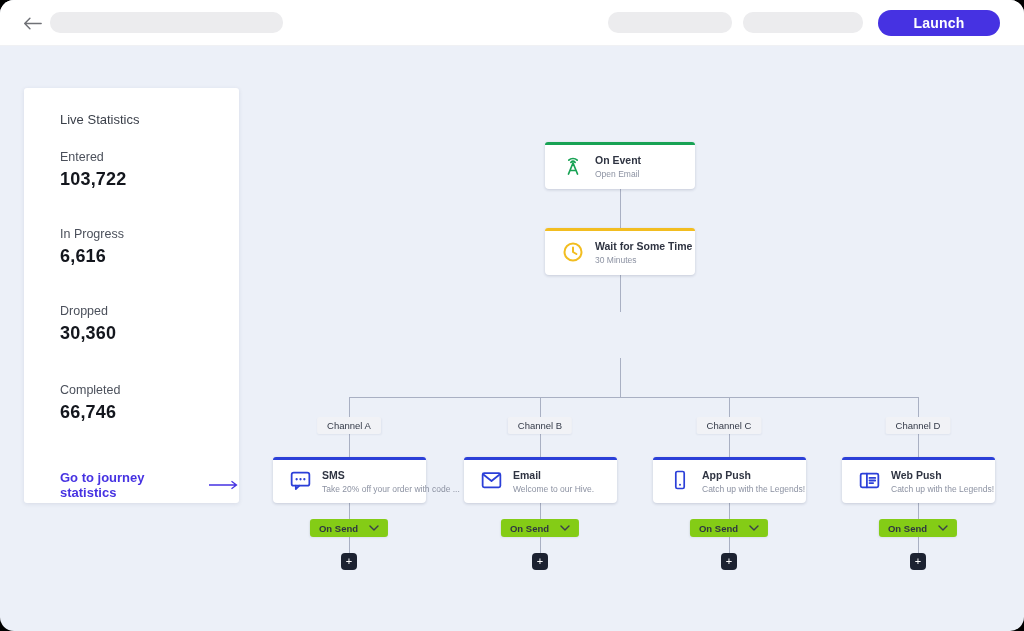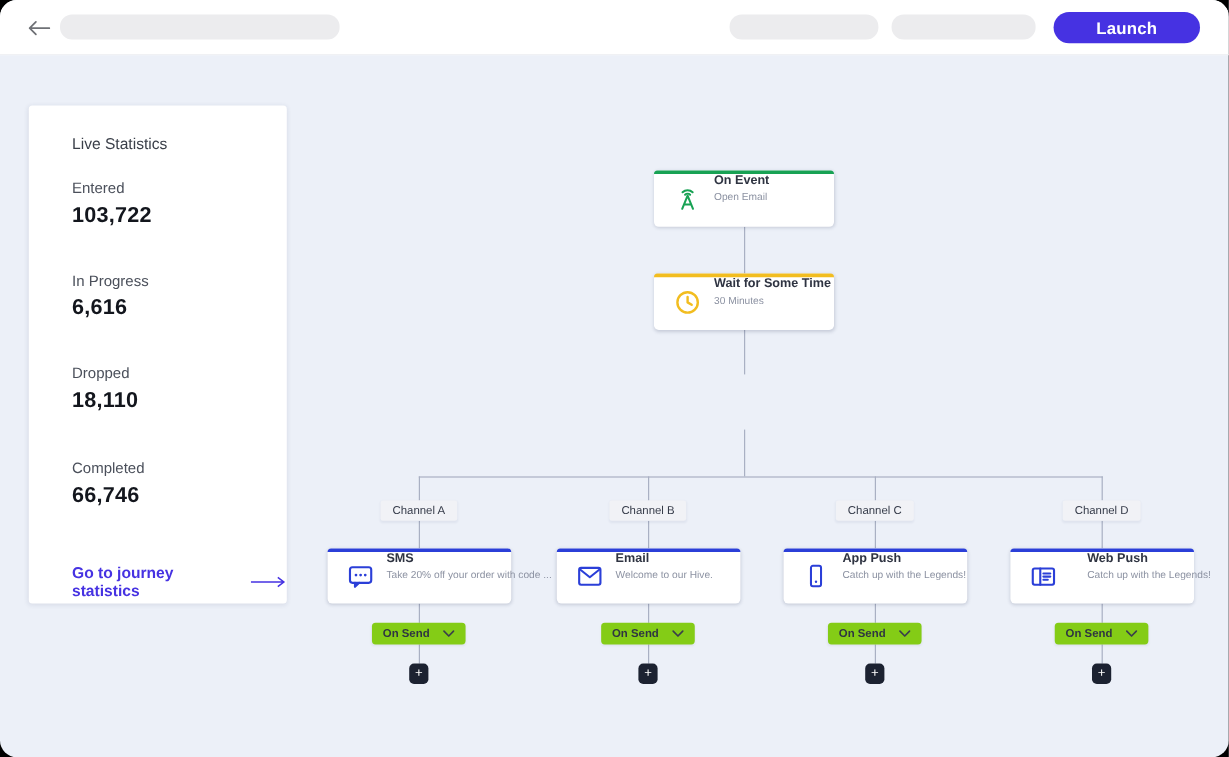--- a/index.html
+++ b/index.html
@@ -57,21 +57,21 @@
     color:var(--brand-indigo);font-size:13px;font-weight:600;cursor:pointer;text-decoration:none;margin-top:16px;
   }
   
   .line{position:absolute;background:var(--connector);}
   .line.v{width:1px;}
   .line.h{height:1px;}
   
   .node{
     position:absolute;background:#fff;border-radius:4px;
     box-shadow:0 1px 3px rgba(25,39,80,.18);
-    display:flex;cursor:pointer;
+    display:flex;align-items:center;cursor:pointer;
   }
   .node .accent{position:absolute;top:0;left:0;right:0;height:3px;border-radius:4px 4px 0 0;}
   .node.main{left:545px;width:150px;height:47px;padding-left:15px;}
   .node.branch{width:153px;height:46px;padding-left:14px;}
   .nicon{width:26px;display:flex;align-items:center;justify-content:center;flex:0 0 26px;}
   .ntext{margin-left:9px;margin-top:2px;}
   .ntitle{font-size:10.5px;font-weight:600;color:#2f3442;}
   .nsub{font-size:8.5px;color:#8c92a2;margin-top:3px;white-space:nowrap;}
   .accent-green{background:var(--accent-green);}
   .accent-yellow{background:var(--accent-yellow);}
@@ -128,21 +128,21 @@
     <div class="metric m0">
       <div class="mlabel">Entered</div>
       <div class="mvalue">103,722</div>
     </div>
     <div class="metric m1">
       <div class="mlabel">In Progress</div>
       <div class="mvalue">6,616</div>
     </div>
     <div class="metric m2">
       <div class="mlabel">Dropped</div>
-      <div class="mvalue">18,110</div>
+      <div class="mvalue">30,360</div>
     </div>
     <div class="metric m3">
       <div class="mlabel">Completed</div>
       <div class="mvalue">66,746</div>
     </div>
 
     <a class="stats-link">
       <span>Go to journey statistics</span>
       <span>
         <svg viewBox="0 0 30 10" width="30" height="10">
@@ -276,21 +276,21 @@
     <span>On Send</span>
     <span>
       <svg viewBox="0 0 10 6" width="10" height="6">
           <path d="M1 1 L5 5 L9 1" stroke="#3a3f4b" fill="none" stroke-width="1.4" stroke-linecap="round" stroke-linejoin="round"></path>
         </svg>
     </span>
   </button>
   <button class="add-btn" style="left:729px;">+</button>
 
   <div class="chan-label" style="left:918px;">Channel D</div>
-  <div class="node branch" style="left:842px;top:457px;gap:15px;">
+  <div class="node branch" style="left:842px;top:457px;">
     <span class="accent accent-blue"></span>
     <span class="nicon ic-blue">
       <svg viewBox="0 0 24 24" width="25" height="25" fill="none" stroke="currentColor" stroke-width="1.7" stroke-linecap="round" stroke-linejoin="round">
         <rect x="3.5" y="5.5" width="17" height="13" rx="1.5"></rect>
         <path d="M9.5 5.5 V18.5"></path>
         <path d="M12 9.5 h5.5 M12 12 h5.5 M12 14.5 h3.5"></path>
       </svg>
     </span>
     <div class="ntext">
       <div class="ntitle">Web Push</div>

